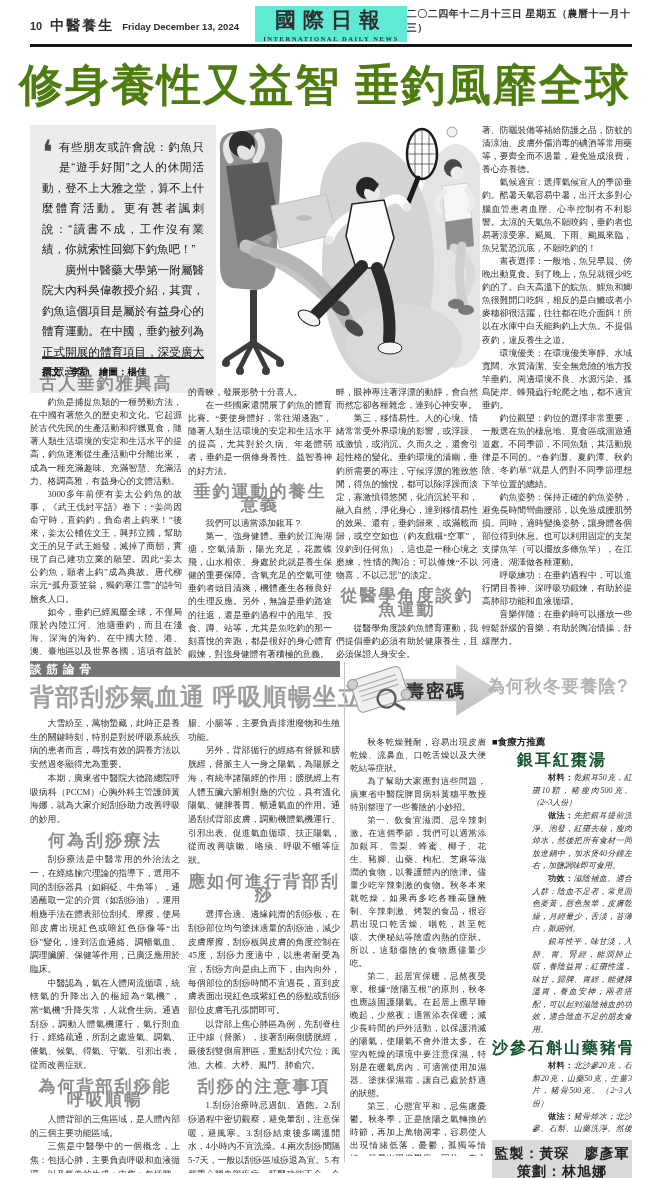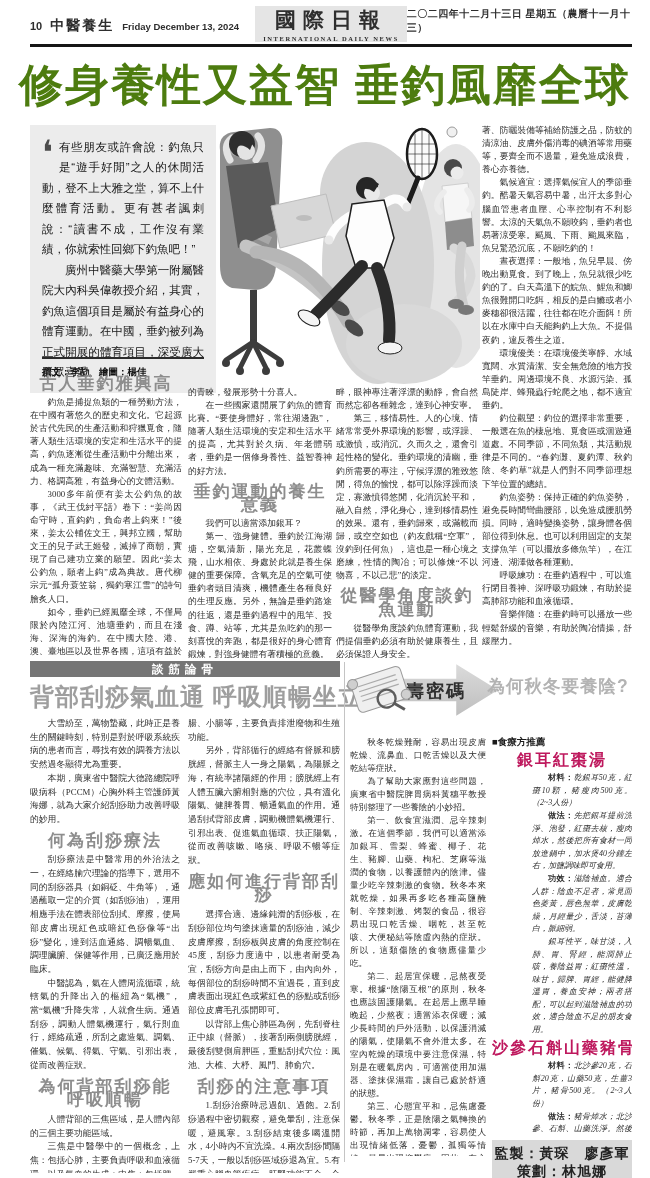--- a/index.html
+++ b/index.html
@@ -6,21 +6,21 @@
   .page{position:relative;width:650px;height:1178px;background:#fff;overflow:hidden;
         font-family:"Liberation Serif","DejaVu Serif",serif;color:#2e2e2e;}
   
   .hdr{position:absolute;left:30px;right:18px;top:6px;display:grid;
        grid-template-columns:1fr auto 1fr;align-items:end;}
   .hdr-left{display:flex;gap:8px;align-items:baseline;padding-bottom:7px;
             font-family:"Liberation Sans",sans-serif;font-weight:bold;}
   .pgnum{font-size:11px;}
   .section-name{font-size:14px;letter-spacing:2px;}
   .date-en{font-size:9.5px;}
-  .hdr-center{position:relative;z-index:2;background:#e5e5e5;padding:0 8px;text-align:center;}
+  .hdr-center{position:relative;z-index:2;background:#5eead4;padding:0 8px;text-align:center;}
   .paper-name{font-size:21px;font-weight:bold;letter-spacing:7px;white-space:nowrap;}
   .paper-sub{font-size:6.5px;font-weight:bold;letter-spacing:1.6px;
              font-family:"Liberation Serif",serif;margin-top:1px;}
   .hdr-right{justify-self:end;padding-bottom:7px;font-family:"Liberation Sans",sans-serif;
              font-weight:bold;font-size:10px;letter-spacing:.5px;}
   .rule{position:absolute;left:30px;right:18px;top:44px;height:3px;background:#161616;}
   
   .headline{position:absolute;left:0;right:0;top:56px;text-align:center;
             font-family:"Liberation Sans",sans-serif;font-weight:bold;
             font-size:44px;color:#4d7c0f;letter-spacing:2px;white-space:nowrap;}
@@ -45,21 +45,21 @@
   #tcol2{left:188px;top:386px;width:144px;height:272px;}
   #tcol3{left:336px;top:386px;width:142px;height:272px;}
   #tcol4{left:482px;top:124px;width:150px;height:534px;}
   .para{margin:0;text-indent:2em;}
   .cont{text-indent:0;}
   .sub-h{font-family:"Liberation Sans",sans-serif;font-weight:bold;font-size:17px;
          color:#8d8d8d;text-align:center;letter-spacing:2px;margin:7px 0 6px;text-indent:0;}
   
   .kicker{position:absolute;left:30px;top:661px;width:310px;height:16px;background:#757575;
           color:#fff;font-family:"Liberation Sans",sans-serif;font-weight:bold;font-size:11.5px;
-          letter-spacing:5px;text-align:center;line-height:16px;}
+          letter-spacing:5px;line-height:16px;}
   .bl-headline{position:absolute;left:30px;top:681px;width:310px;text-align:center;
                font-family:"Liberation Sans",sans-serif;font-weight:bold;font-size:24px;
                color:#9e9e9e;letter-spacing:1px;white-space:nowrap;}
   #blcol1{left:30px;top:717px;width:150px;height:456px;}
   #blcol2{left:188px;top:717px;width:152px;height:456px;}
   
   .divider-v{position:absolute;left:344px;top:662px;width:1px;height:500px;background:#c4c4c4;}
   .lc-logo{position:absolute;left:348px;top:652px;width:150px;height:78px;}
   .lc-arrow{position:absolute;left:34px;top:10px;width:116px;height:56px;
             background:linear-gradient(#dcdcdc,#bdbdbd);
@@ -68,21 +68,21 @@
            font-size:18px;letter-spacing:2px;color:#2f2f2f;white-space:nowrap;}
   .scroll-icon{position:absolute;left:-2px;top:2px;}
   .br-headline{position:absolute;left:484px;top:674px;width:148px;text-align:center;
                font-family:"Liberation Sans",sans-serif;font-weight:bold;font-size:17.5px;
                color:#b3b3b3;letter-spacing:1px;white-space:nowrap;}
   #brcol1{left:350px;top:736px;width:136px;height:420px;font-size:8.6px;line-height:13px;}
   #brcol2{left:492px;top:736px;width:140px;height:396px;font-size:8px;line-height:12.6px;}
   .diet-label{font-family:"Liberation Sans",sans-serif;font-weight:bold;font-size:9.5px;
               color:#1a1a1a;text-indent:0;text-align:left;margin-bottom:3px;font-style:normal;}
   .recipe-title{font-family:"Liberation Sans",sans-serif;font-weight:bold;font-size:16px;
-                color:#be185d;text-align:center;letter-spacing:2px;margin:5px 0 6px;
+                color:#14532d;text-align:center;letter-spacing:2px;margin:5px 0 6px;
                 font-style:normal;white-space:nowrap;}
   .recipe-body{font-style:italic;margin-left:40px;}
   .recipe-body .para b{font-style:normal;font-family:"Liberation Sans",sans-serif;font-size:8.2px;}
   .credits{position:absolute;left:492px;top:1140px;width:140px;background:#d9d9d9;
            font-family:"Liberation Sans",sans-serif;font-weight:bold;font-size:14px;color:#222;
            text-align:center;padding:5px 0;letter-spacing:1px;}
 </style>
 </head>
 <body>
 

